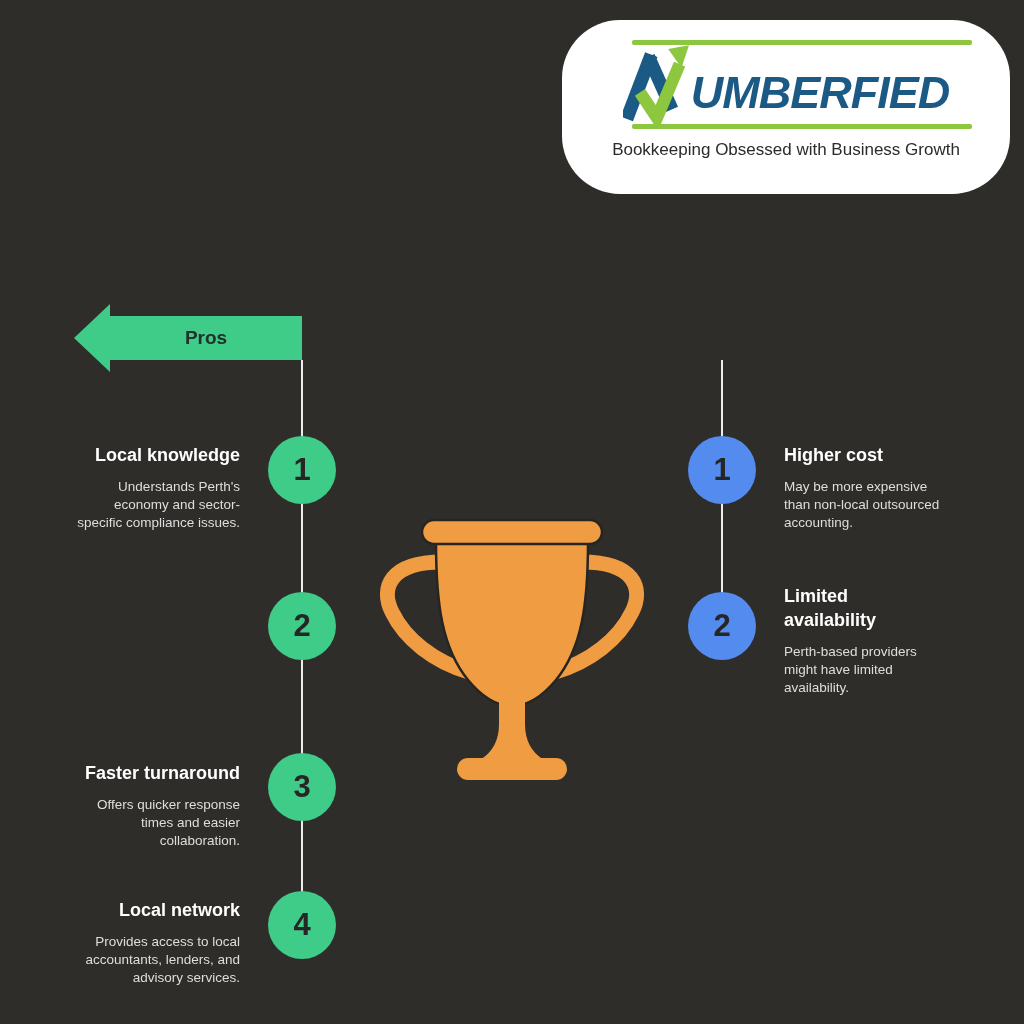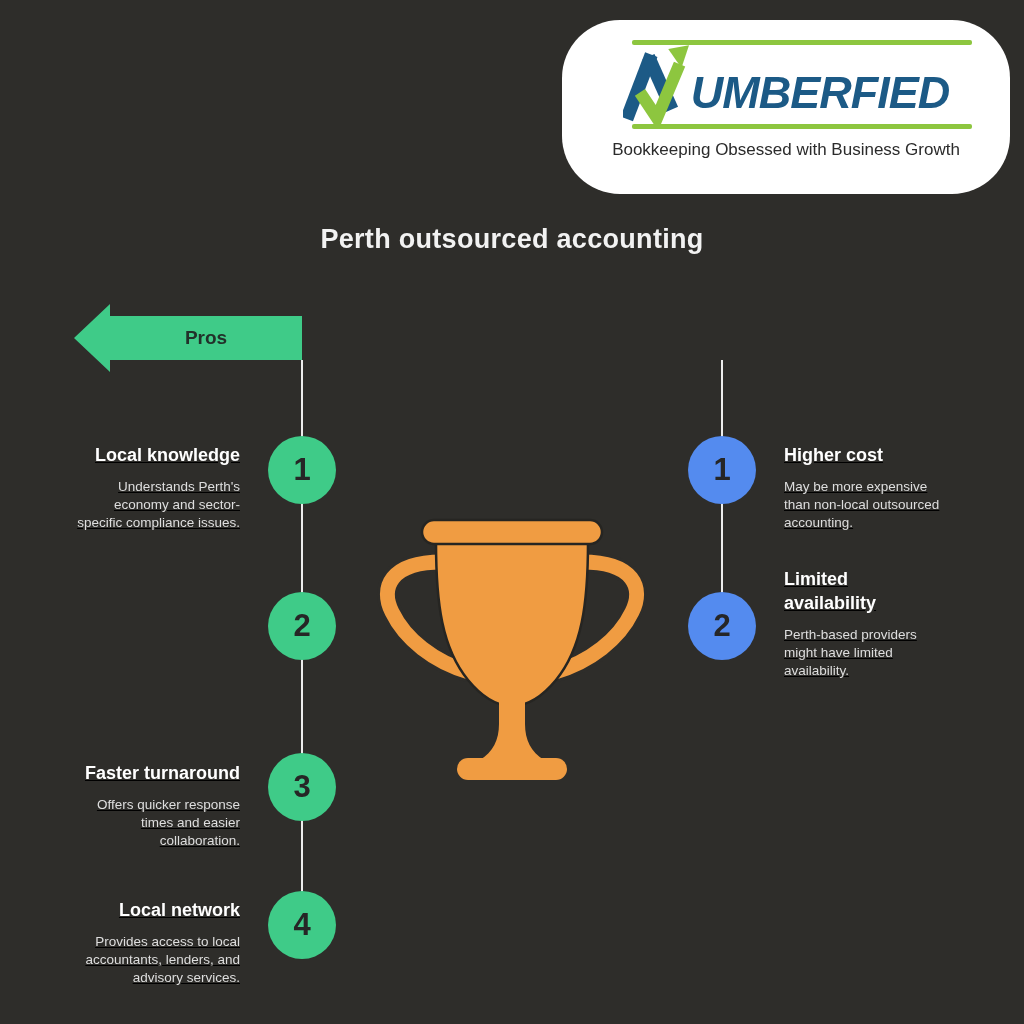--- a/index.html
+++ b/index.html
@@ -66,35 +66,35 @@
     display:flex; align-items:center; justify-content:center;
     font-size:31px; font-weight:bold; color:#262626;
   }
   .num-circle.green { background:#3fcb88; }
   .num-circle.blue  { background:#548bef; }
   .p1 { left:268px; top:436px; } .p2 { left:268px; top:592px; }
   .p3 { left:268px; top:753px; } .p4 { left:268px; top:891px; }
   .c1 { left:688px; top:436px; } .c2 { left:688px; top:592px; }
 
   
-  .item { position:absolute;text-decoration:underline; }
+  .item { position:absolute; }
   .item .heading {
     font-size:18px; font-weight:bold; color:#ffffff;
     line-height:1.33; margin-bottom:10px;
   }
   .item .desc {
     font-size:13.5px; color:#dedede; line-height:1.34;
   }
   .item.left-col  { left:54px;  width:186px; text-align:right; }
   .item.right-col { left:784px; width:186px; text-align:left; }
   .item.left-col  .desc { width:168px; margin-left:auto; }
   .item.right-col .desc { width:160px; margin-right:auto; }
   .item.right-col .heading { width:150px; }
   .li1 { top:444px; } .li2 { top:598px; } .li3 { top:762px; } .li4 { top:899px; }
-  .ri1 { top:444px; } .ri2 { top:568px; }
+  .ri1 { top:444px; } .ri2 { top:585px; }
 
   
   .trophy { position:absolute; left:372px; top:512px; }
 </style>
 </head>
 <body>
 
 <div class="canvas">
 
   <div class="logo-card">
@@ -107,21 +107,20 @@
 
         <path d="M18,52 L36,79 L60,22" stroke="#8dc63f" stroke-width="13" fill="none" stroke-linejoin="miter"></path>
         <polygon points="48,6 70,2 62,26" fill="#8dc63f"></polygon>
       </svg>
       <span class="brand-text">UMBERFIED</span>
     </div>
     <div class="logo-line bottom"></div>
     <div class="tagline">Bookkeeping Obsessed with Business Growth</div>
   </div>
 
-  <h1 class="title">Perth outsourced accounting</h1>
 
   <div class="vline left"></div>
   <div class="vline right"></div>
 
   <div class="arrow-wrap pros">
     <svg width="228" height="68" viewBox="0 0 228 68">
       <polygon points="0,34 36,0 36,12 228,12 228,56 36,56 36,68" fill="#3fcb88"></polygon>
     </svg>
     <span class="arrow-label">Pros</span>
   </div>

